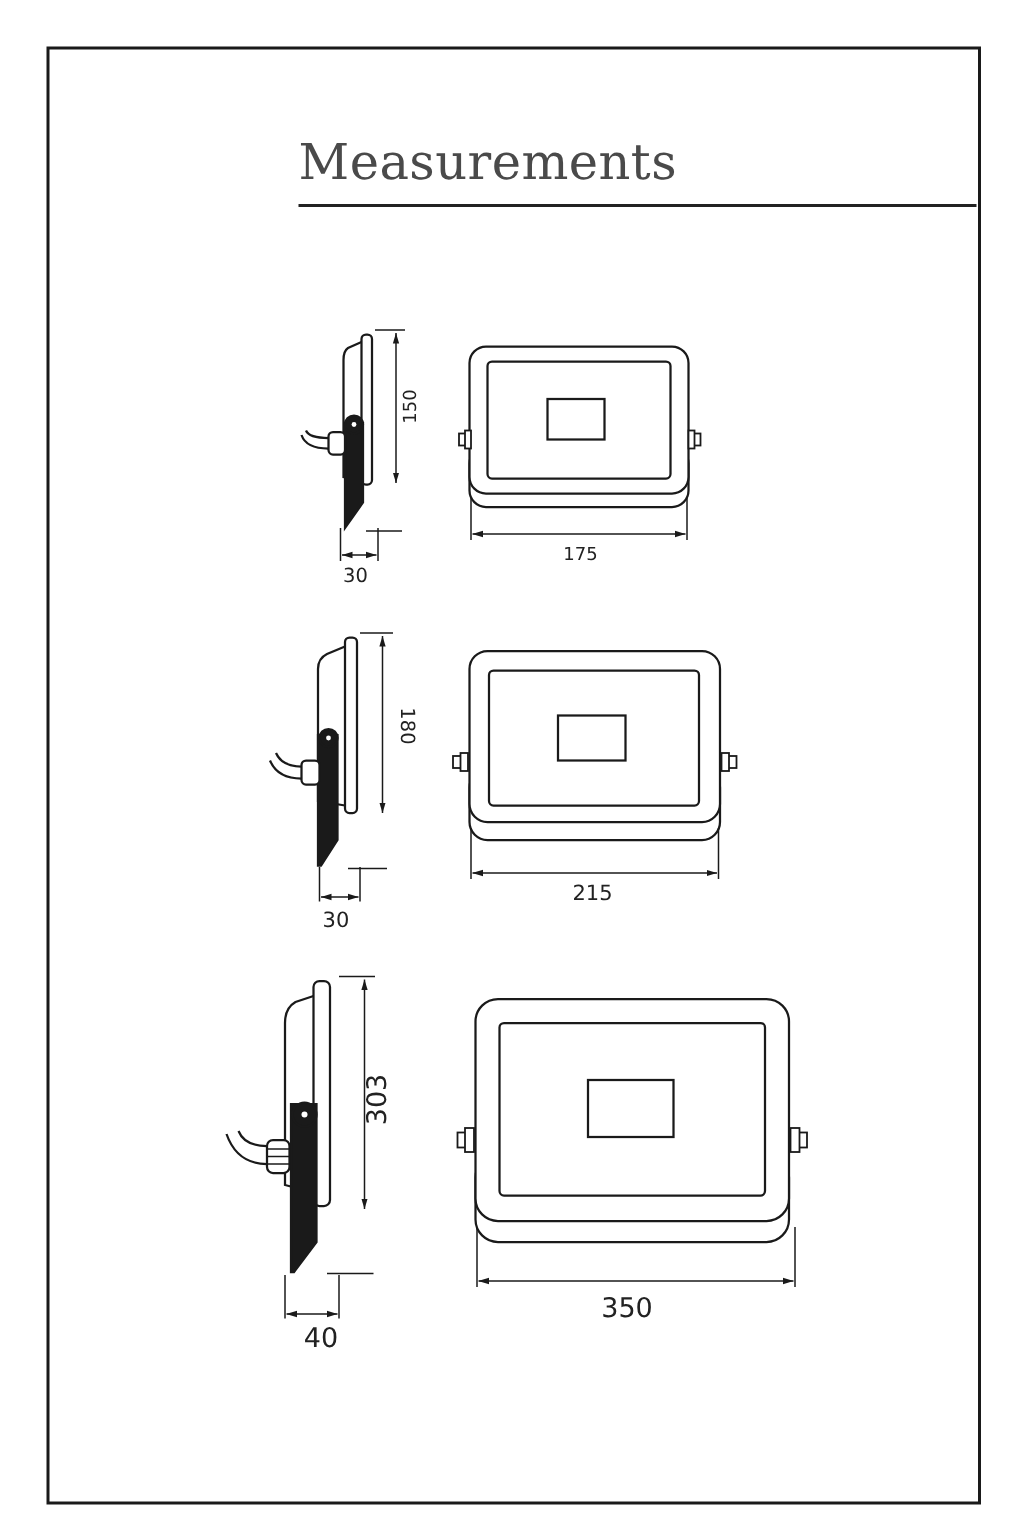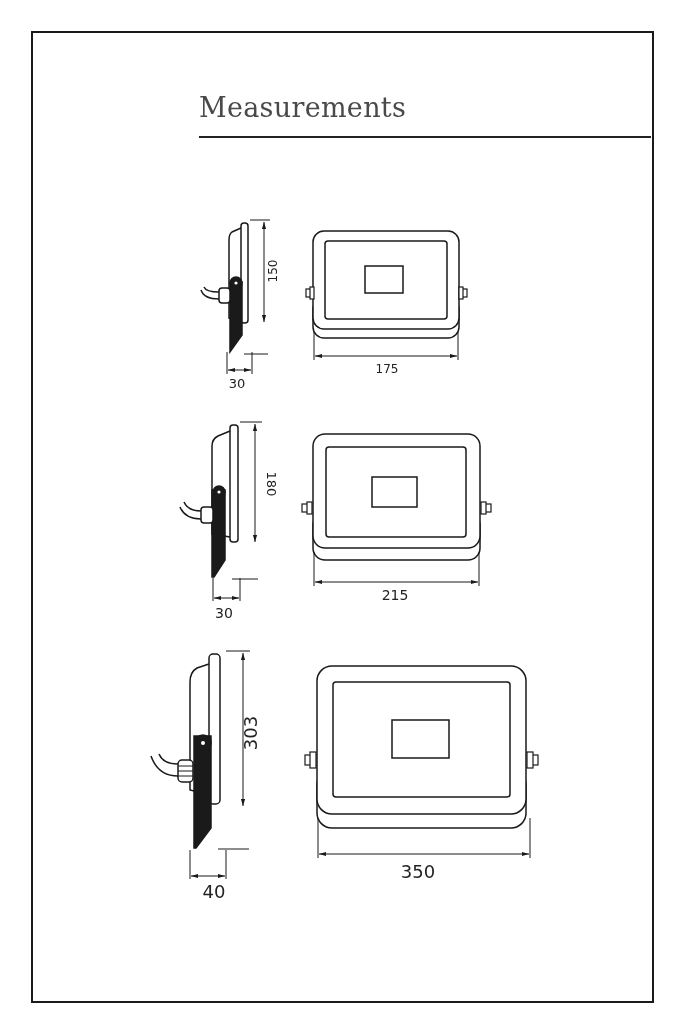--- a/index.html
+++ b/index.html
@@ -1,18 +1,18 @@
 <!DOCTYPE html>
 <html><head>
 <meta charset="utf-8">
 <style>
   html,body{margin:0;padding:0;background:#ffffff;}
   body{width:682px;height:1024px;position:relative;overflow:hidden;font-family:"DejaVu Sans",sans-serif;}
   .frame{position:absolute;left:31px;top:31px;width:619px;height:968px;border:2px solid #1a1a1a;box-sizing:content-box;}
-  .title{position:absolute;left:199px;top:88px;font-family:"DejaVu Serif",serif;font-size:27px;color:#4a4a4a;letter-spacing:0.3px;line-height:40px;}
+  .title{position:absolute;left:199px;top:88px;font-family:"DejaVu Serif",serif;font-size:33px;color:#4a4a4a;letter-spacing:0.3px;line-height:40px;}
   .title-rule{position:absolute;left:199px;top:136px;width:452px;height:2px;background:#222;}
   svg.drawing{position:absolute;left:0;top:0;}
   .dimtext{font-family:"DejaVu Sans",sans-serif;fill:#222;}
 </style>
 </head>
 <body>
 
 <div class="frame"></div>
 
 <div class="title">Measurements</div>

